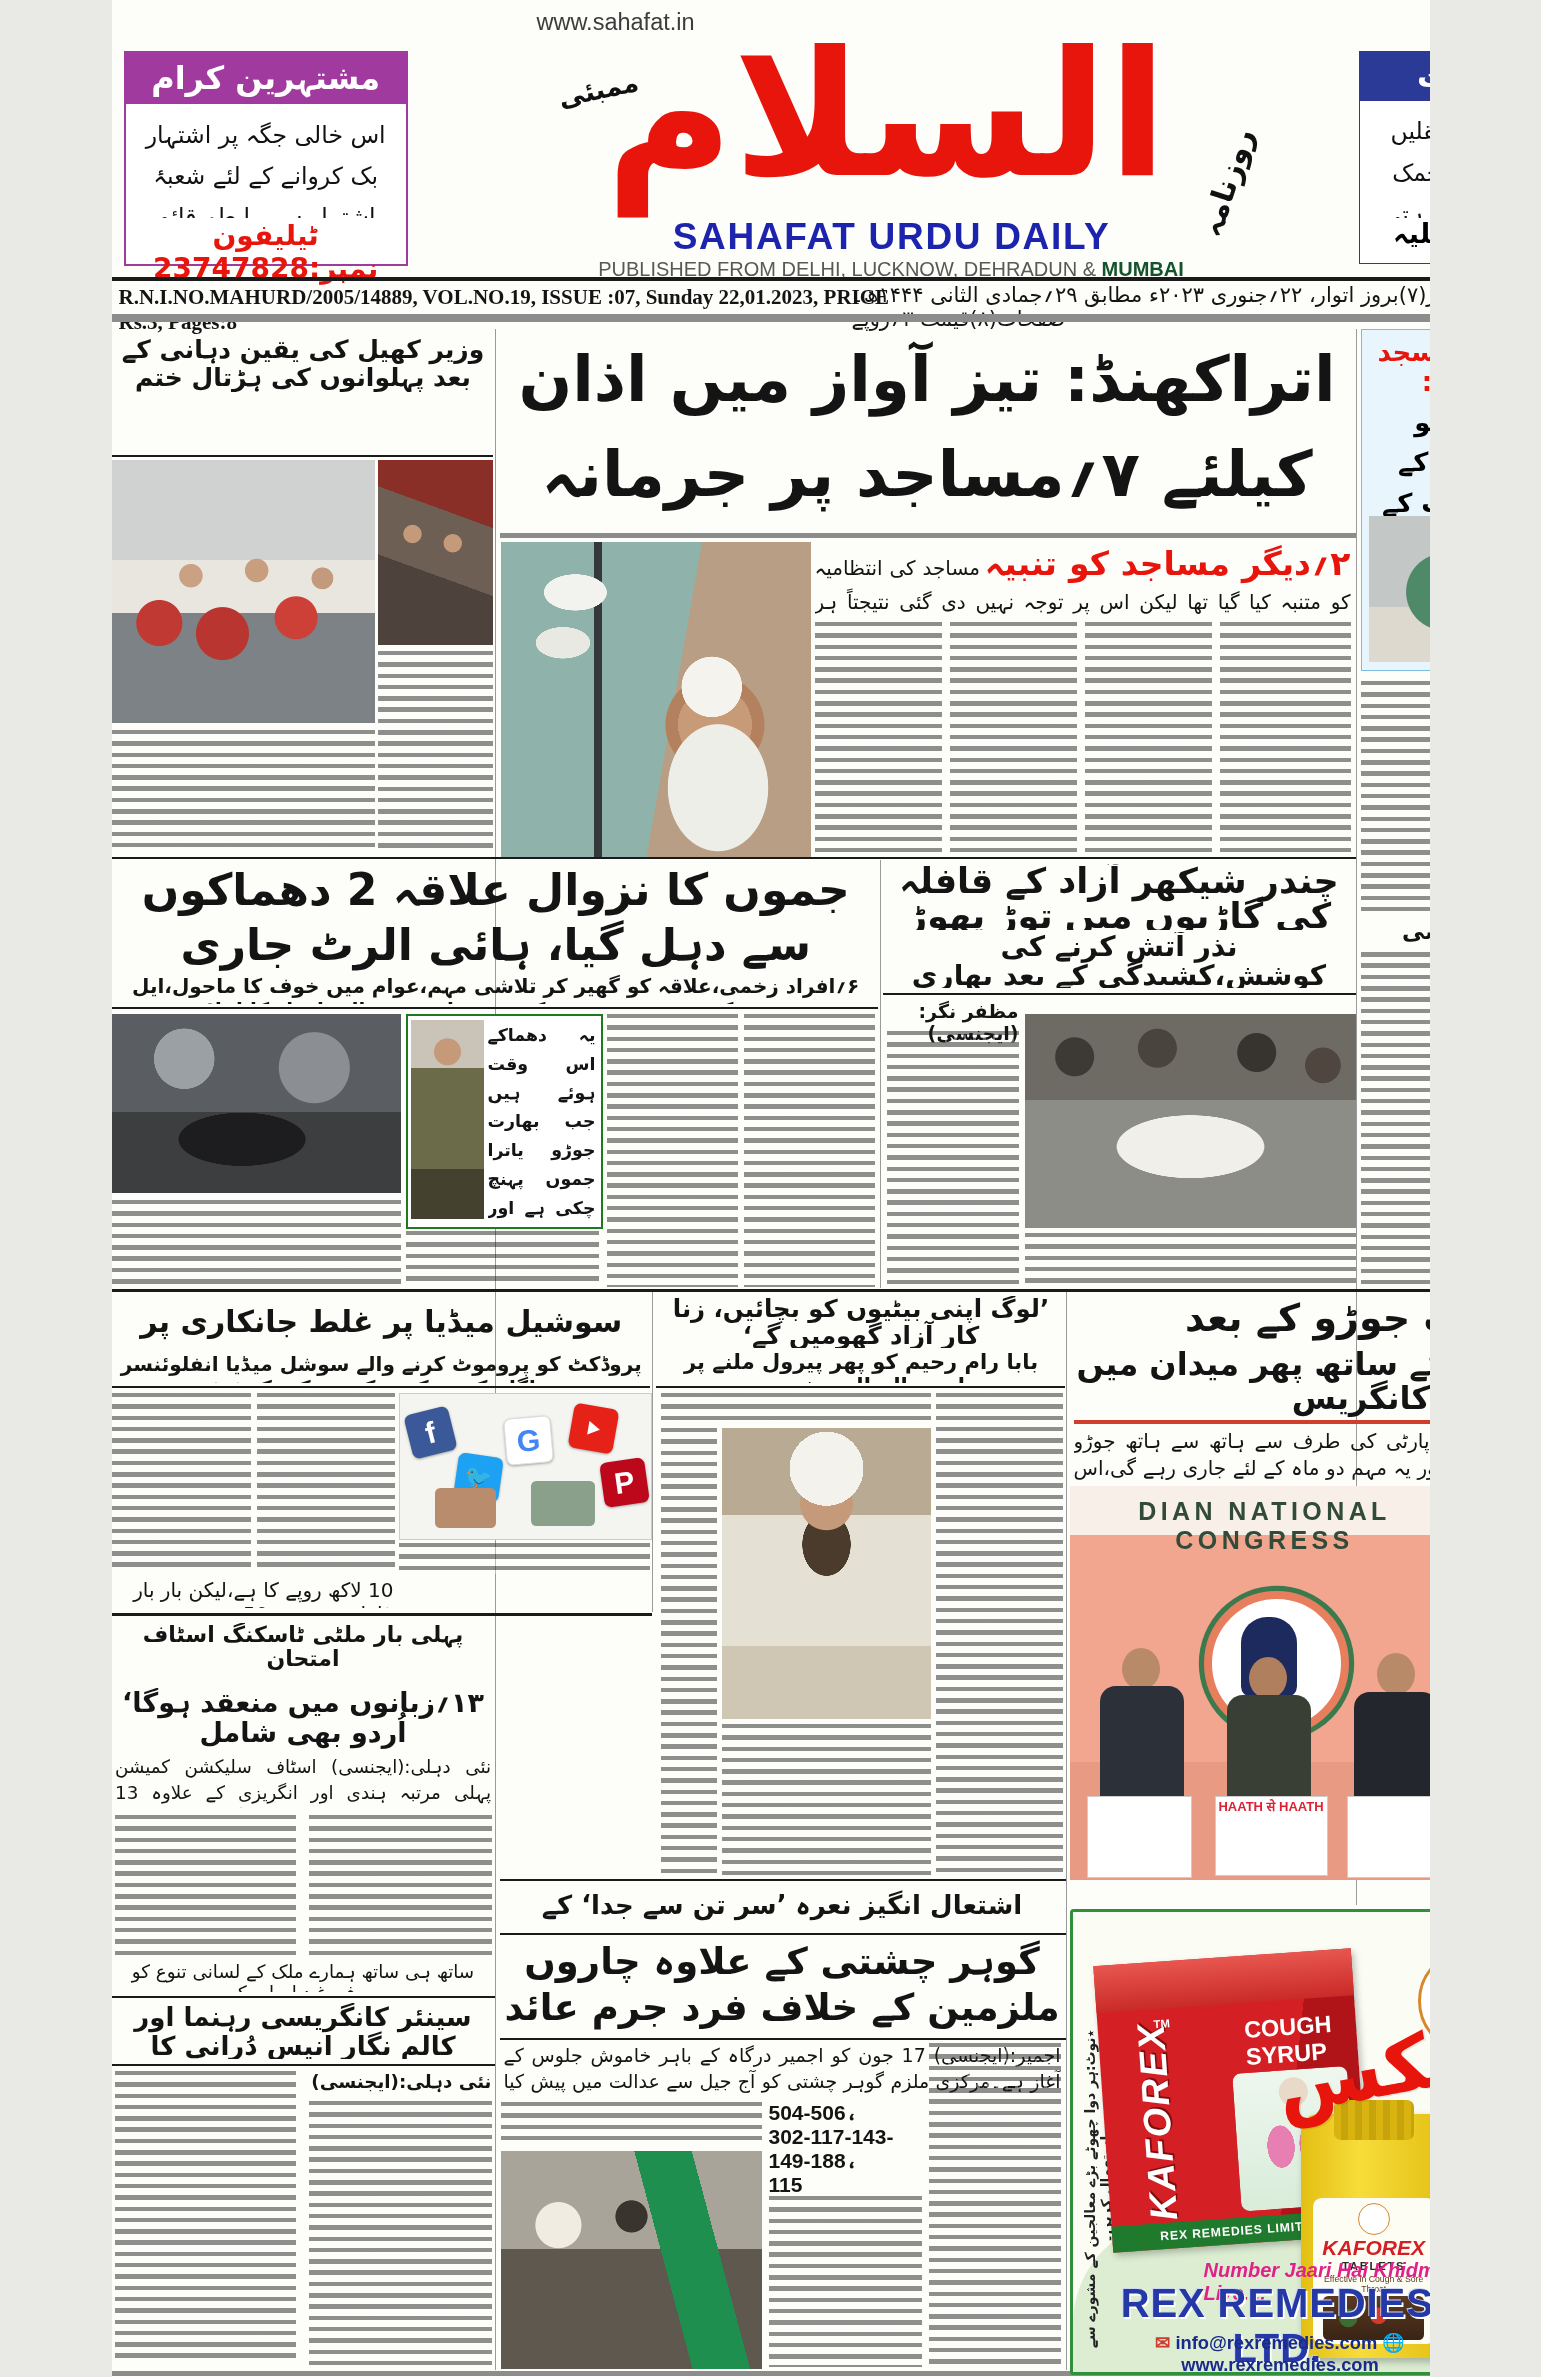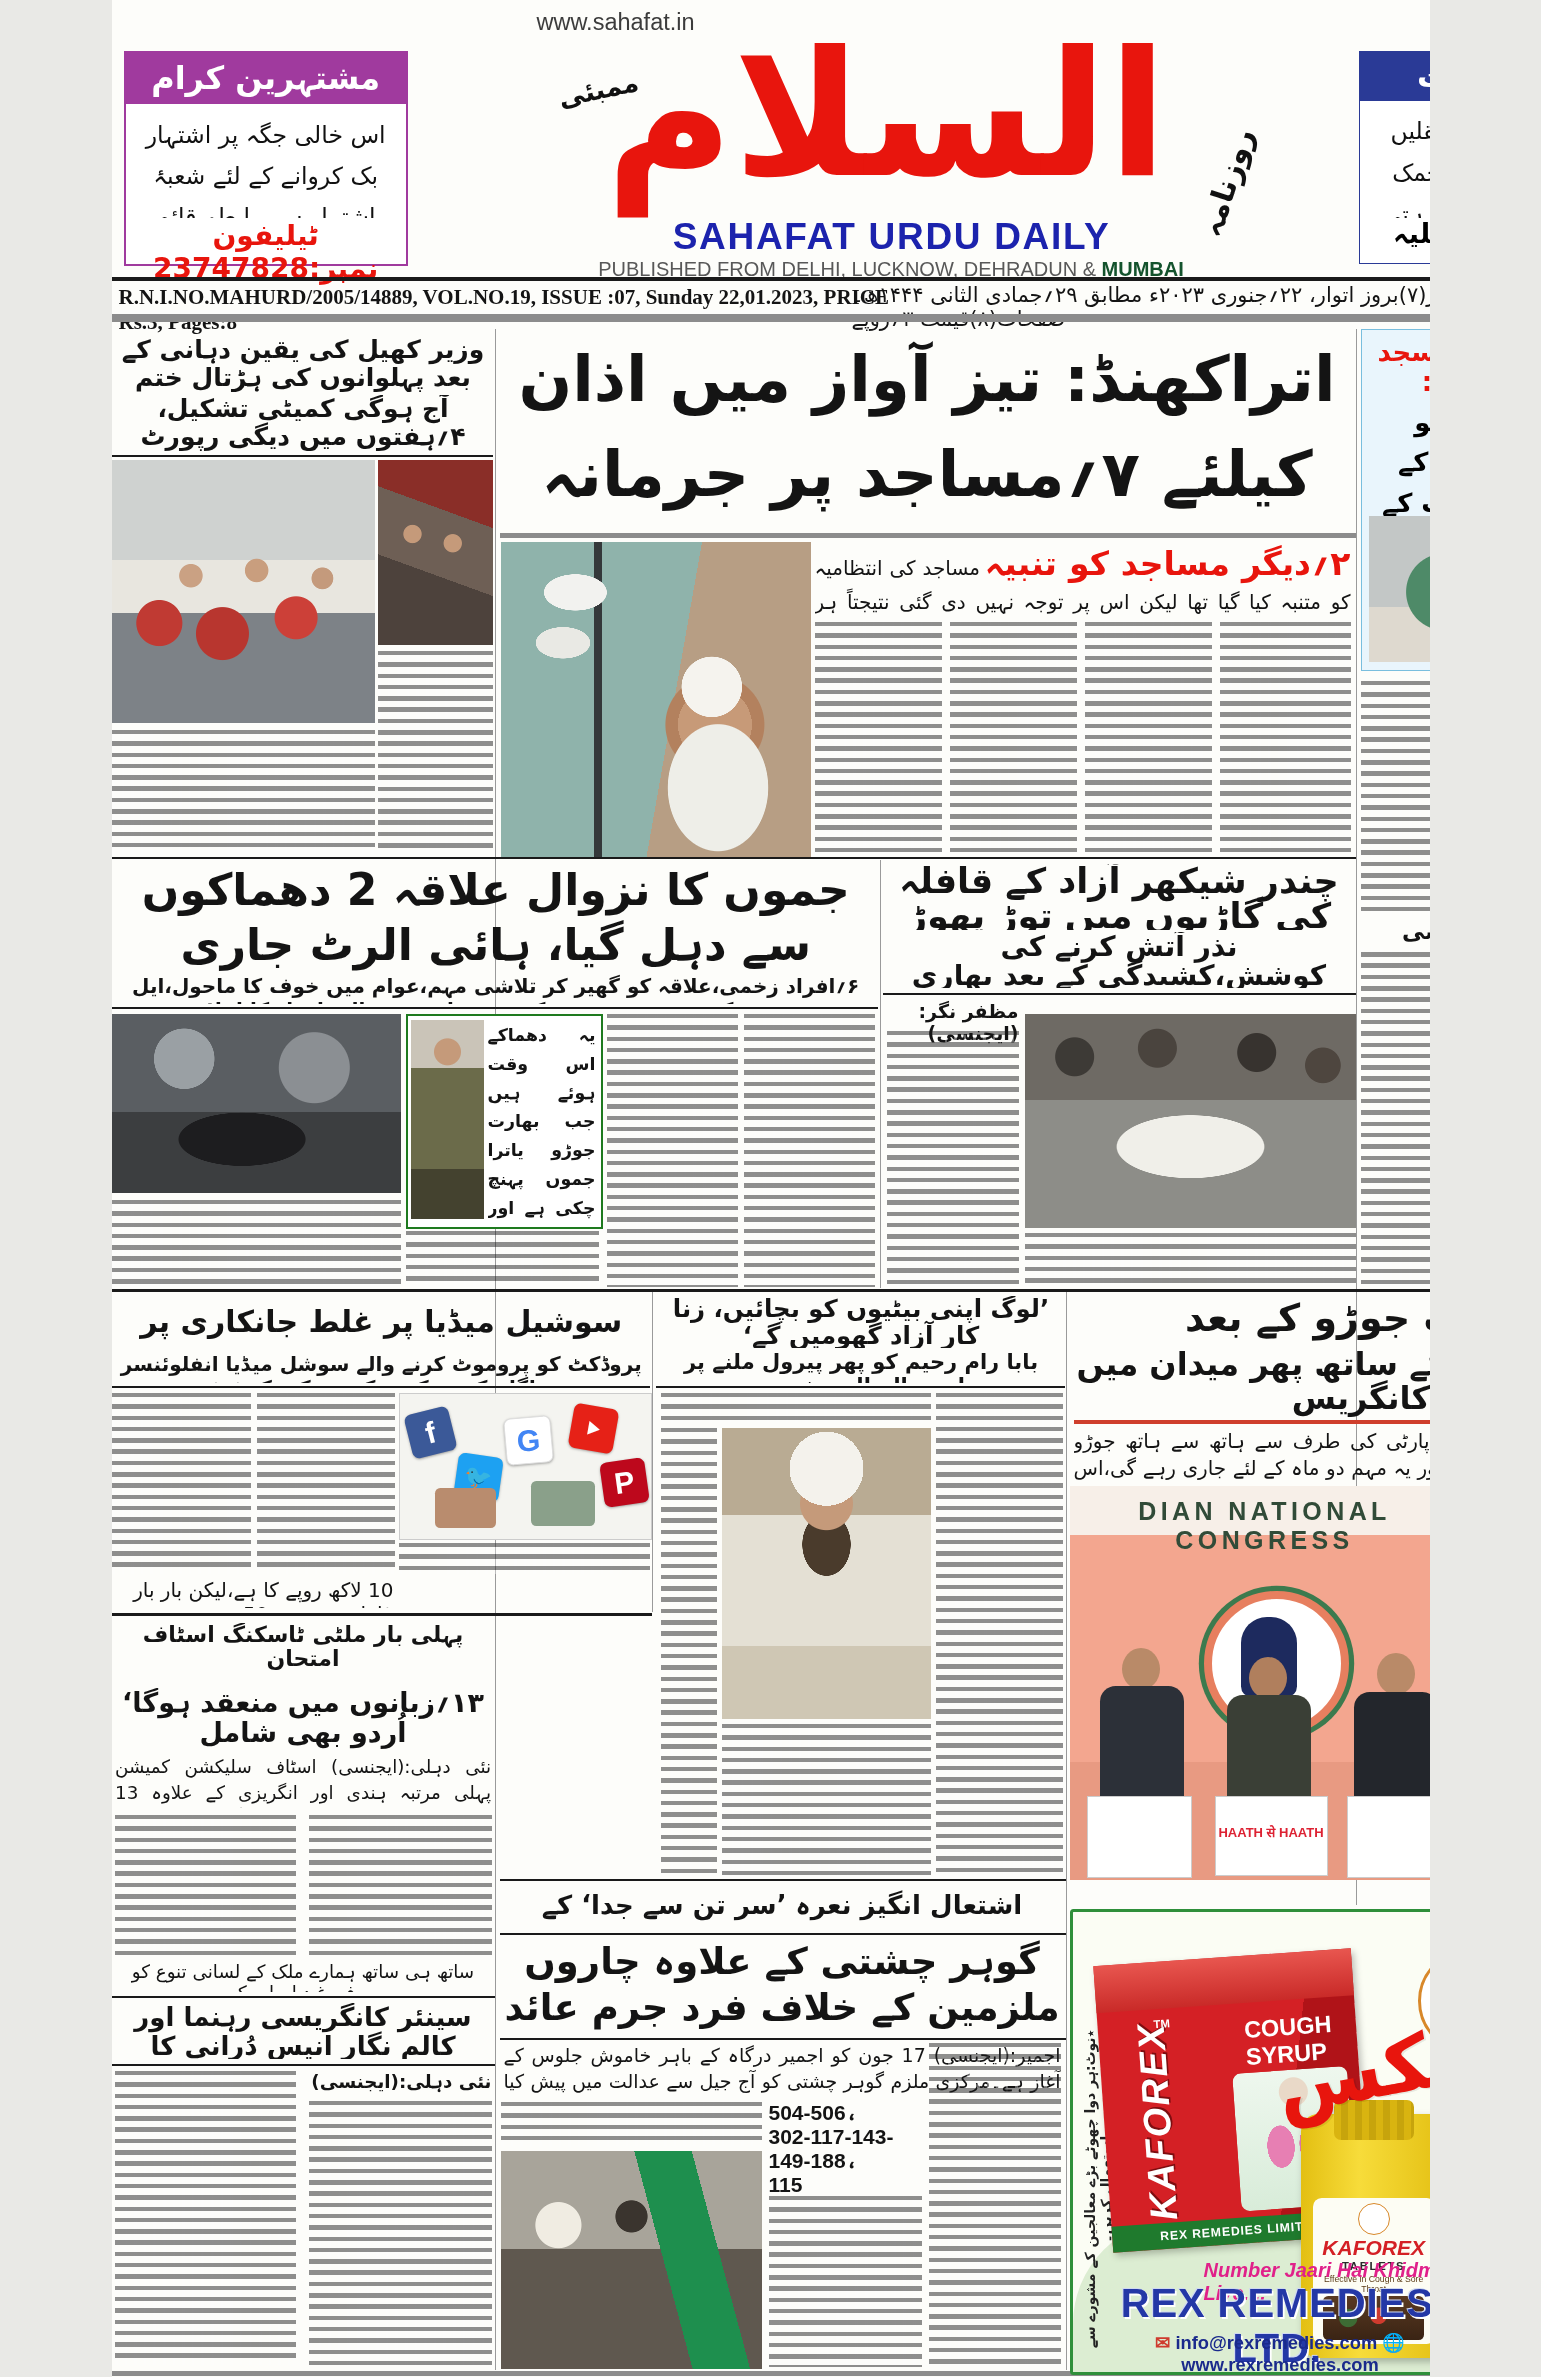--- a/index.html
+++ b/index.html
@@ -64,21 +64,20 @@
   <div class="abs vl" style="left:540px;top:1292px;width:1.7px;height:320px;"></div>
   <div class="abs vl" style="left:954px;top:1292px;width:1.7px;height:1078px;"></div>
   <div class="abs hl" style="left:0;top:857px;width:1244px;height:1.7px;"></div>
   <div class="abs hl" style="left:0;top:1289px;width:1541px;height:2.6px;"></div>
   <div class="abs hl" style="left:0;top:1613px;width:540px;height:2.6px;"></div>
   <div class="abs hl" style="left:388px;top:1879px;width:566px;height:1.7px;"></div>
   <div class="abs hl" style="left:0;top:1996px;width:383px;height:1.7px;"></div>
   <div class="abs ghl" style="left:0;top:2371px;width:1541px;height:5.2px;"></div>
 
   <div class="abs u b c oh" style="left:3.5px;top:336px;width:376px;height:56px;font-size:25px;line-height:1.1;">وزیر کھیل کی یقین دہانی کے بعد پہلوانوں کی ہڑتال ختم</div>
-  <div class="abs u b c oh" style="left:3.5px;top:395px;width:376px;height:56px;font-size:25px;line-height:1.1;">آج ہوگی کمیٹی تشکیل، ۴؍ہفتوں میں دیگی رپورٹ</div>
   <div class="abs hl" style="left:0;top:455px;width:381px;height:1.7px;"></div>
 
   <div class="abs photo" style="left:0;top:460px;width:263px;height:263px;background:
      radial-gradient(circle at 18% 62%, #c03a33 0 22.6px, transparent 23.5px),
      radial-gradient(circle at 42% 66%, #b8362f 0 26px, transparent 27px),
      radial-gradient(circle at 70% 60%, #cc4038 0 21px, transparent 22px),
      radial-gradient(circle at 30% 44%, #caa183 0 11.3px, transparent 12.2px),
      radial-gradient(circle at 55% 42%, #c99e7e 0 11.3px, transparent 12.2px),
      radial-gradient(circle at 80% 45%, #c49a7c 0 10.5px, transparent 11.3px),
      linear-gradient(#cfd2d0 0 38%, #e8e6df 38% 58%, #7d8287 58% 100%);"></div>
@@ -200,21 +199,21 @@
     <div class="dot" style="left:134px;top:105px;width:129px;height:129px;background:#fff;border:8.7px solid #e77f5f;box-shadow:0 0 0 5.2px #3c7a4e;"></div>
     <div class="dot" style="left:171px;top:131px;width:56px;height:80px;border-radius:26px 26px 10.5px 10.5px;background:#1d2a5e;"></div>
 
     <div class="dot" style="left:52px;top:162px;width:38px;height:42px;background:#b98a68;"></div>
     <div class="abs" style="left:30px;top:200px;width:84px;height:131px;background:#2c3038;border-radius:15.7px 15.7px 0 0;"></div>
     <div class="dot" style="left:179px;top:171px;width:38px;height:42px;background:#b07f5d;"></div>
     <div class="abs" style="left:157px;top:209px;width:84px;height:122px;background:#3a3f36;border-radius:15.7px 15.7px 0 0;"></div>
     <div class="dot" style="left:307px;top:167px;width:38px;height:42px;background:#b98a68;"></div>
     <div class="abs" style="left:284px;top:206px;width:84px;height:125px;background:#23262c;border-radius:15.7px 15.7px 0 0;"></div>
     <div class="abs" style="left:17.4px;top:310px;width:103px;height:80px;background:#fff;border:0.9px solid #ccc;"></div>
-    <div class="abs b c" style="left:145px;top:310px;width:113px;height:80px;background:#fff;border:0.9px solid #ccc;font-size:13px;color:#d23;padding-top:26px;box-sizing:border-box;">HAATH से HAATH</div>
+    <div class="abs b c" style="left:145px;top:310px;width:113px;height:80px;background:#fff;border:0.9px solid #ccc;font-size:13px;color:#d23;box-sizing:border-box;">HAATH से HAATH</div>
     <div class="abs" style="left:277px;top:310px;width:103px;height:80px;background:#fff;border:0.9px solid #ccc;"></div>
   </div>
   <div class="abs fill" style="left:1353px;top:1486px;width:89px;height:416px;"></div>
   <div class="abs fill" style="left:1449px;top:1486px;width:87px;height:416px;"></div>
 
   <div class="abs u b c oh" style="left:3.5px;top:1623px;width:376px;height:61px;font-size:22px;line-height:1.1;">پہلی بار ملٹی ٹاسکنگ اسٹاف امتحان</div>
   <div class="abs u b c oh" style="left:3.5px;top:1688px;width:376px;height:61px;font-size:27px;line-height:1.1;">۱۳؍زبانوں میں منعقد ہوگا‘ اُردو بھی شامل</div>
   <div class="abs u jt oh" style="left:3.5px;top:1754px;width:376px;height:54px;font-size:18.3px;line-height:1.4;">نئی دہلی:(ایجنسی) اسٹاف سلیکشن کمیشن پہلی مرتبہ ہندی اور انگریزی کے علاوہ 13 علاقائی زبانوں میں ملٹی ٹاسکنگ (غیر تکنیکی) اسٹاف امتحان منعقد کرے گا</div>
   <div class="abs fill" style="left:3.5px;top:1815px;width:181px;height:141px;"></div>
   <div class="abs fill" style="left:197px;top:1815px;width:183px;height:141px;"></div>

